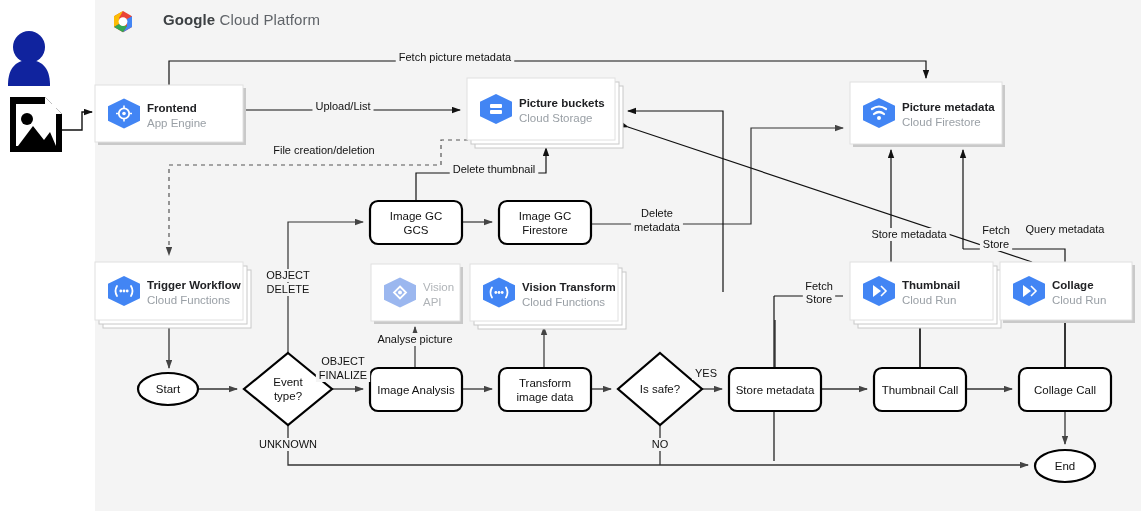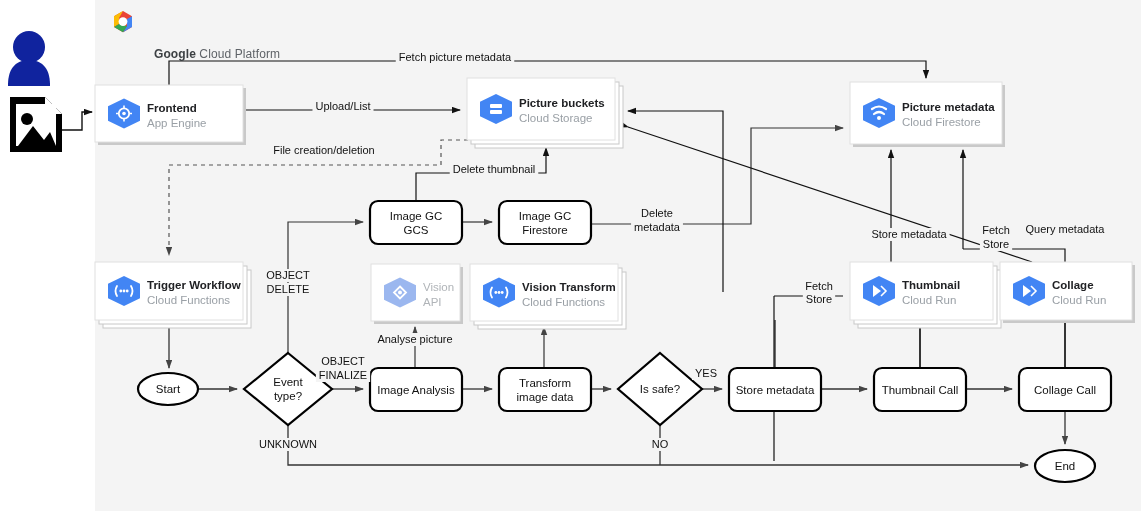--- a/index.html
+++ b/index.html
@@ -1,20 +1,20 @@
 <!DOCTYPE html>
 <html><head>
 <meta charset="utf-8">
 <style>
   html,body{margin:0;padding:0;background:#ffffff;}
   body{width:1141px;height:511px;position:relative;overflow:hidden;
        font-family:"Liberation Sans","DejaVu Sans",sans-serif;}
   #stage{position:absolute;left:0;top:0;width:1141px;height:511px;}
   svg#diagram{position:absolute;left:0;top:0;width:1141px;height:511px;}
-  .gcp-title{position:absolute;left:154px;top:11px;font-size:12px;color:#5f6368;letter-spacing:.1px;margin-top:36px;}
+  .gcp-title{position:absolute;left:163px;top:11px;font-size:15px;color:#5f6368;letter-spacing:.1px;}
   .gcp-title b{color:#3c4043;font-weight:bold;}
 </style>
 </head>
 <body>
 
 <div id="stage">
 
   <svg id="diagram" viewBox="0 0 1141 511" xmlns="http://www.w3.org/2000/svg">
 
     <defs>

